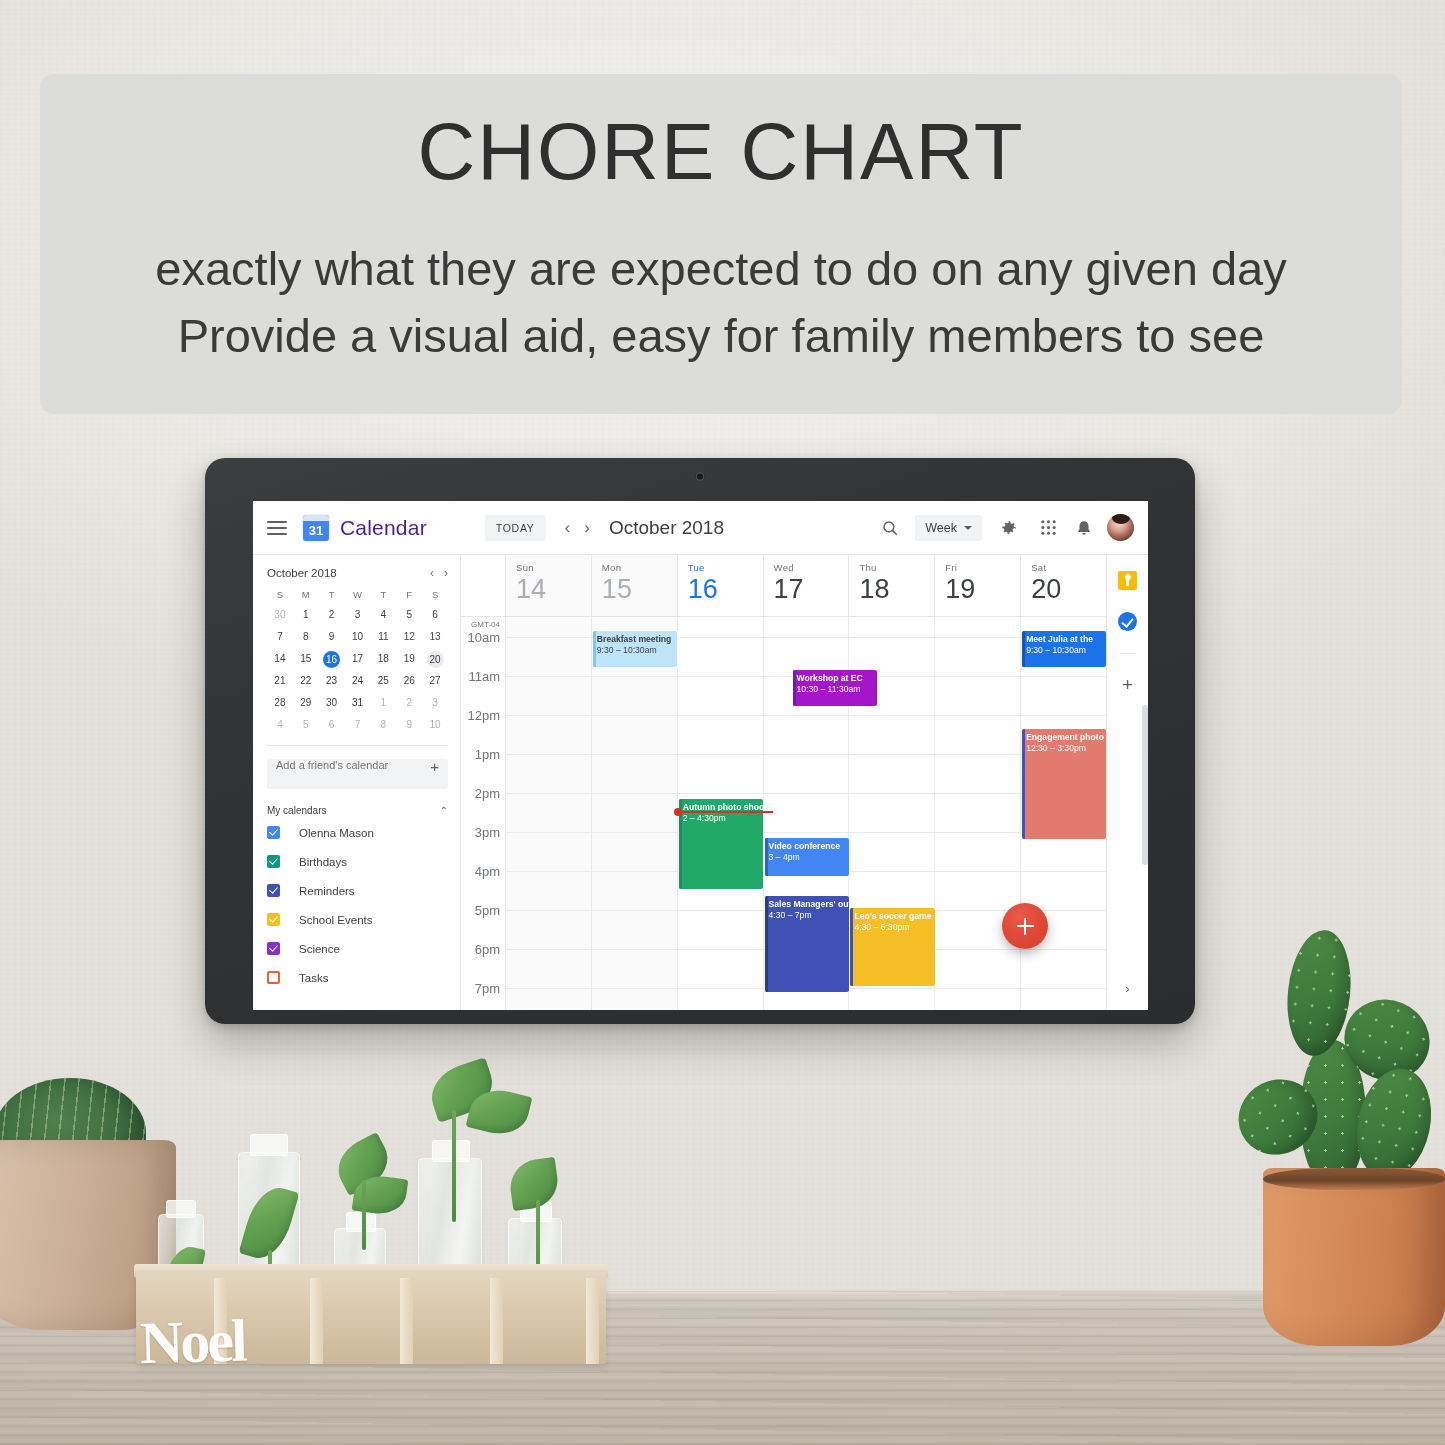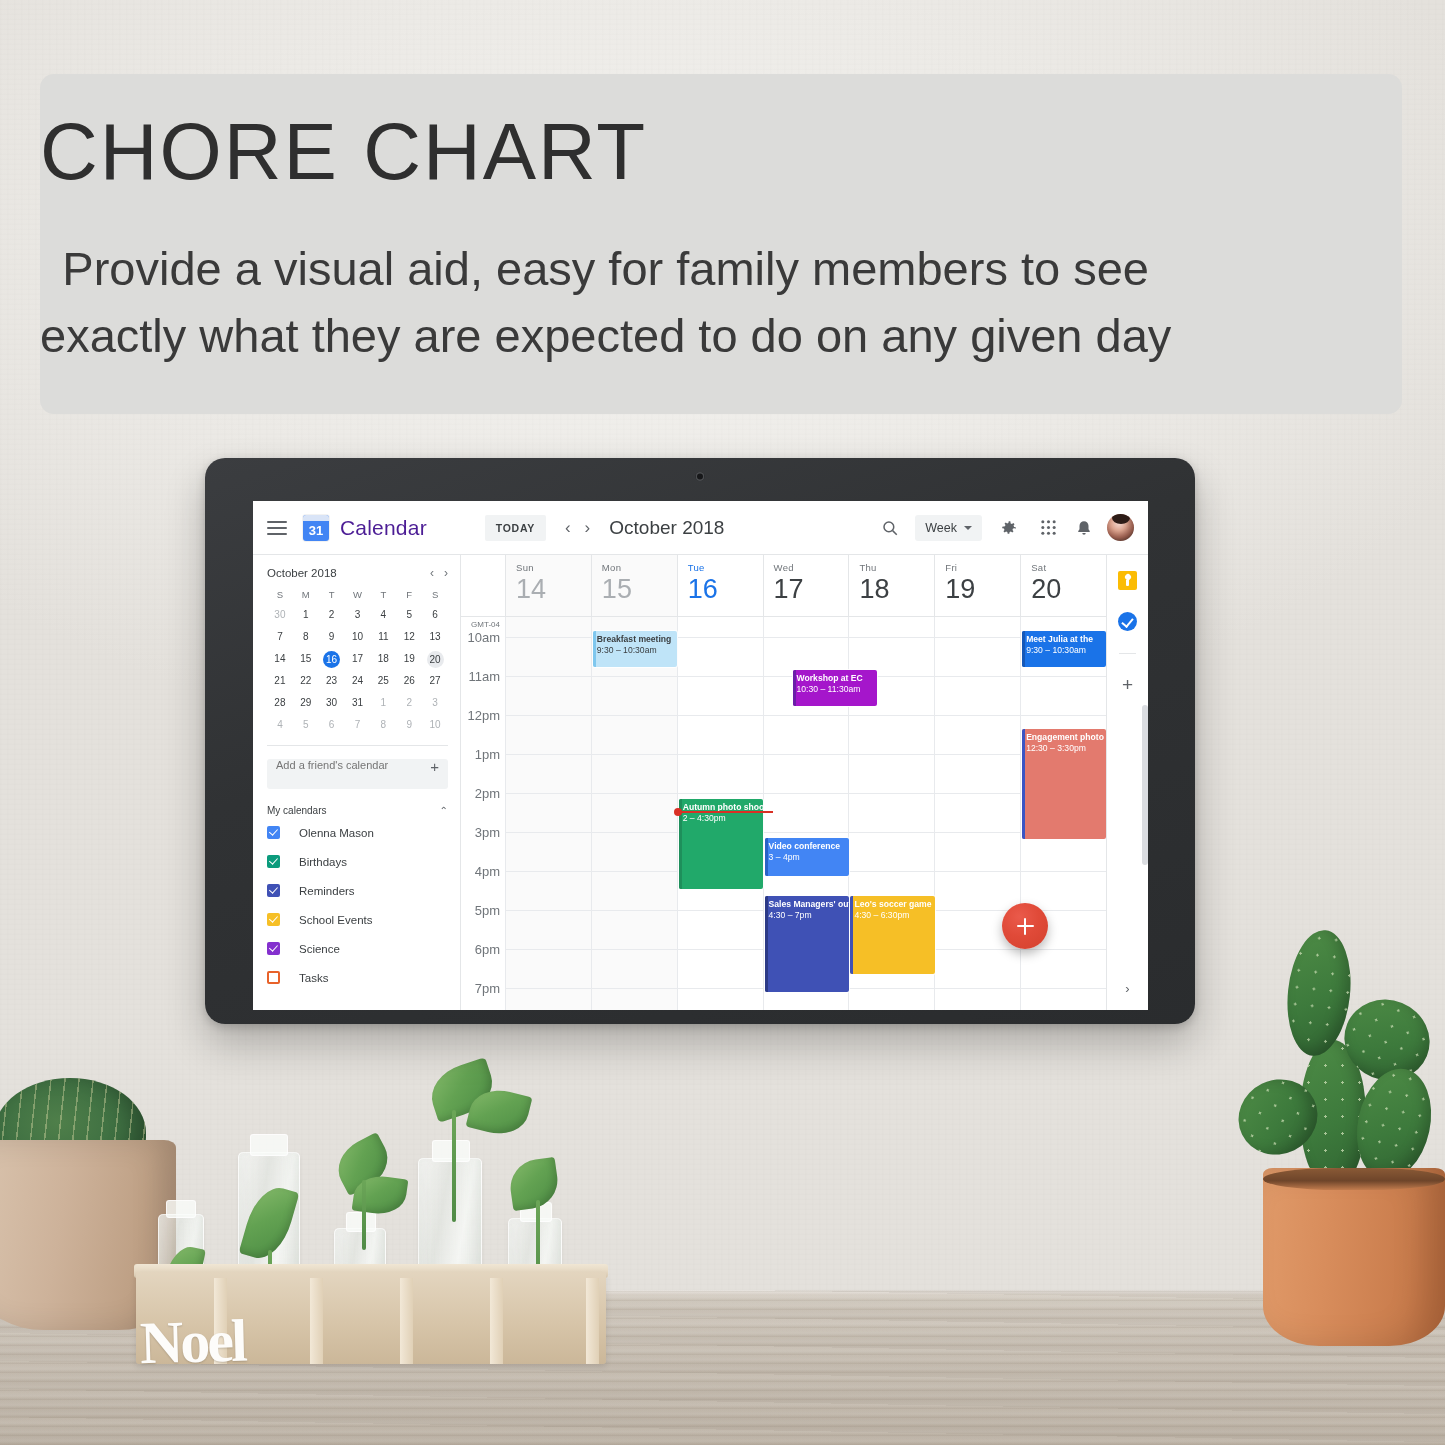--- a/index.html
+++ b/index.html
@@ -98,21 +98,21 @@
     position:absolute; left:140px; top:1308px;
     font-family:"Liberation Serif", serif; font-size:60px; font-weight:700;
     color:#fdfcfa; letter-spacing:-3px; text-shadow:0 1px 2px rgba(0,0,0,.17);
     transform: rotate(-1.5deg);
   }
 
   
   .banner {
     position:absolute; left:40px; top:74px; width:1362px; height:340px;
     background:#dcdcda; border-radius:14px;
-    display:flex; flex-direction:column; align-items:flex-start; justify-content:flex-start;
+    display:flex; flex-direction:column; align-items:center; justify-content:flex-start;
   }
   .banner-title {
     margin-top:38px;
     font-size:80px; font-weight:400; color:#2f2f2f;
     letter-spacing:2px; line-height:1; white-space:nowrap;
   }
   .banner-sub {
     margin-top:44px; font-size:47px; font-weight:400; color:#3a3a3a;
     line-height:1.42; text-align:center; white-space:nowrap;
   }
@@ -138,21 +138,21 @@
   .hamburger { width:20px; height:14px; position:relative; margin-right:16px; cursor:pointer; }
   .hamburger span { position:absolute; left:0; width:20px; height:2px; background:#5f6368; border-radius:1px; }
   .hamburger span:nth-child(1){top:0;} .hamburger span:nth-child(2){top:6px;} .hamburger span:nth-child(3){top:12px;}
   .cal-logo { width:26px; height:26px; border-radius:3px; background:#4285F4;
     position:relative; margin-right:11px; box-shadow:0 0 0 1px rgba(0,0,0,.05); }
   .cal-logo::before{ content:""; position:absolute; left:0; right:0; top:0; height:6px;
     background:#d9e4f7; border-radius:3px 3px 0 0;}
   .cal-logo-num{ position:absolute; left:0; right:0; top:7px; text-align:center;
     font-size:13px; font-weight:700; color:#fff; line-height:18px;}
   .cal-title{ font-size:21px; color:#4c1d95; font-weight:400; letter-spacing:.2px; }
-  .today-btn{ margin-left:58px; font-size:10.5px; font-weight:700; color:#3c4043;
+  .today-btn{ margin-left:58px; font-size:10.5px; font-weight:400; color:#3c4043;
     letter-spacing:.7px; background:#f1f3f4; padding:7px 11px; border-radius:2px; cursor:pointer;}
   .navarrow{ font-size:17px; color:#5f6368; padding:0 7px; cursor:pointer; }
   .nav-left{ margin-left:12px; }
   .month-label{ margin-left:12px; font-size:19px; color:#3c4043; font-weight:400; }
   .tb-spacer{ flex:1; }
   .tb-icon{ color:#5f6368; cursor:pointer; display:flex; align-items:center; justify-content:center; }
   .view-select{ display:flex; align-items:center; gap:7px; background:#f1f3f4;
     padding:6px 10px; border-radius:3px; margin-left:16px; cursor:pointer; }
   .view-select-label{ font-size:12.5px; color:#3c4043; }
   .caret{ width:0;height:0;border-left:4px solid transparent;border-right:4px solid transparent;
@@ -310,22 +310,22 @@
     <div class="shelf-slat" style="left:400px;"></div>
     <div class="shelf-slat" style="left:490px;"></div>
     <div class="shelf-slat" style="left:586px;"></div>
     <div class="noel">Noel</div>
   </div>
 </div>
 
 <div class="banner">
   <div class="banner-title">CHORE CHART</div>
   <div class="banner-sub">
+    <div>exactly what they are expected to do on any given day</div>
     <div>Provide a visual aid, easy for family members to see</div>
-    <div>exactly what they are expected to do on any given day</div>
   </div>
 </div>
 
 <div class="tablet">
   <div class="camera"></div>
   <div class="screen">
 
     <div class="gc-toolbar">
       <div class="hamburger">
           <span></span>
@@ -578,21 +578,21 @@
               <div class="ev" style="background: rgb(66, 133, 244); top: 221px; height: 38px; left: calc(42.8571% + 27.1429px); width: calc(14.2857% - 8px);">
                 <div class="ev-bar" style="background: rgb(42, 99, 198);"></div>
                 <div class="t">Video conference</div>
                 <div class="h">3 – 4pm</div>
               </div>
               <div class="ev" style="background: rgb(63, 81, 181); top: 279px; height: 96px; left: calc(42.8571% + 27.1429px); width: calc(14.2857% - 8px);">
                 <div class="ev-bar" style="background: rgb(44, 58, 134);"></div>
                 <div class="t">Sales Managers' outing</div>
                 <div class="h">4:30 – 7pm</div>
               </div>
-              <div class="ev" style="background: rgb(246, 191, 38); top: 279px; height: 78px; left: calc(57.1429% + 20.8571px); width: calc(14.2857% - 8px);">
+              <div class="ev" style="background: rgb(246, 191, 38); top: 291px; height: 78px; left: calc(57.1429% + 20.8571px); width: calc(14.2857% - 8px);">
                 <div class="ev-bar" style="background: rgb(63, 81, 181);"></div>
                 <div class="t">Leo's soccer game</div>
                 <div class="h">4:30 – 6:30pm</div>
               </div>
               <div class="nowline" style="background: rgb(217, 48, 37); top: 194px; left: calc(28.5714% + 31.4286px); width: calc(14.2857% + 4px);"></div>
               <div class="nowdot" style="background: rgb(217, 48, 37); top: 191px; left: calc(28.5714% + 28.4286px);"></div>
             </div>
           <div class="fab" id="fab" style="right: 58px; top: 286px;"></div>
         </div>
       </div>

